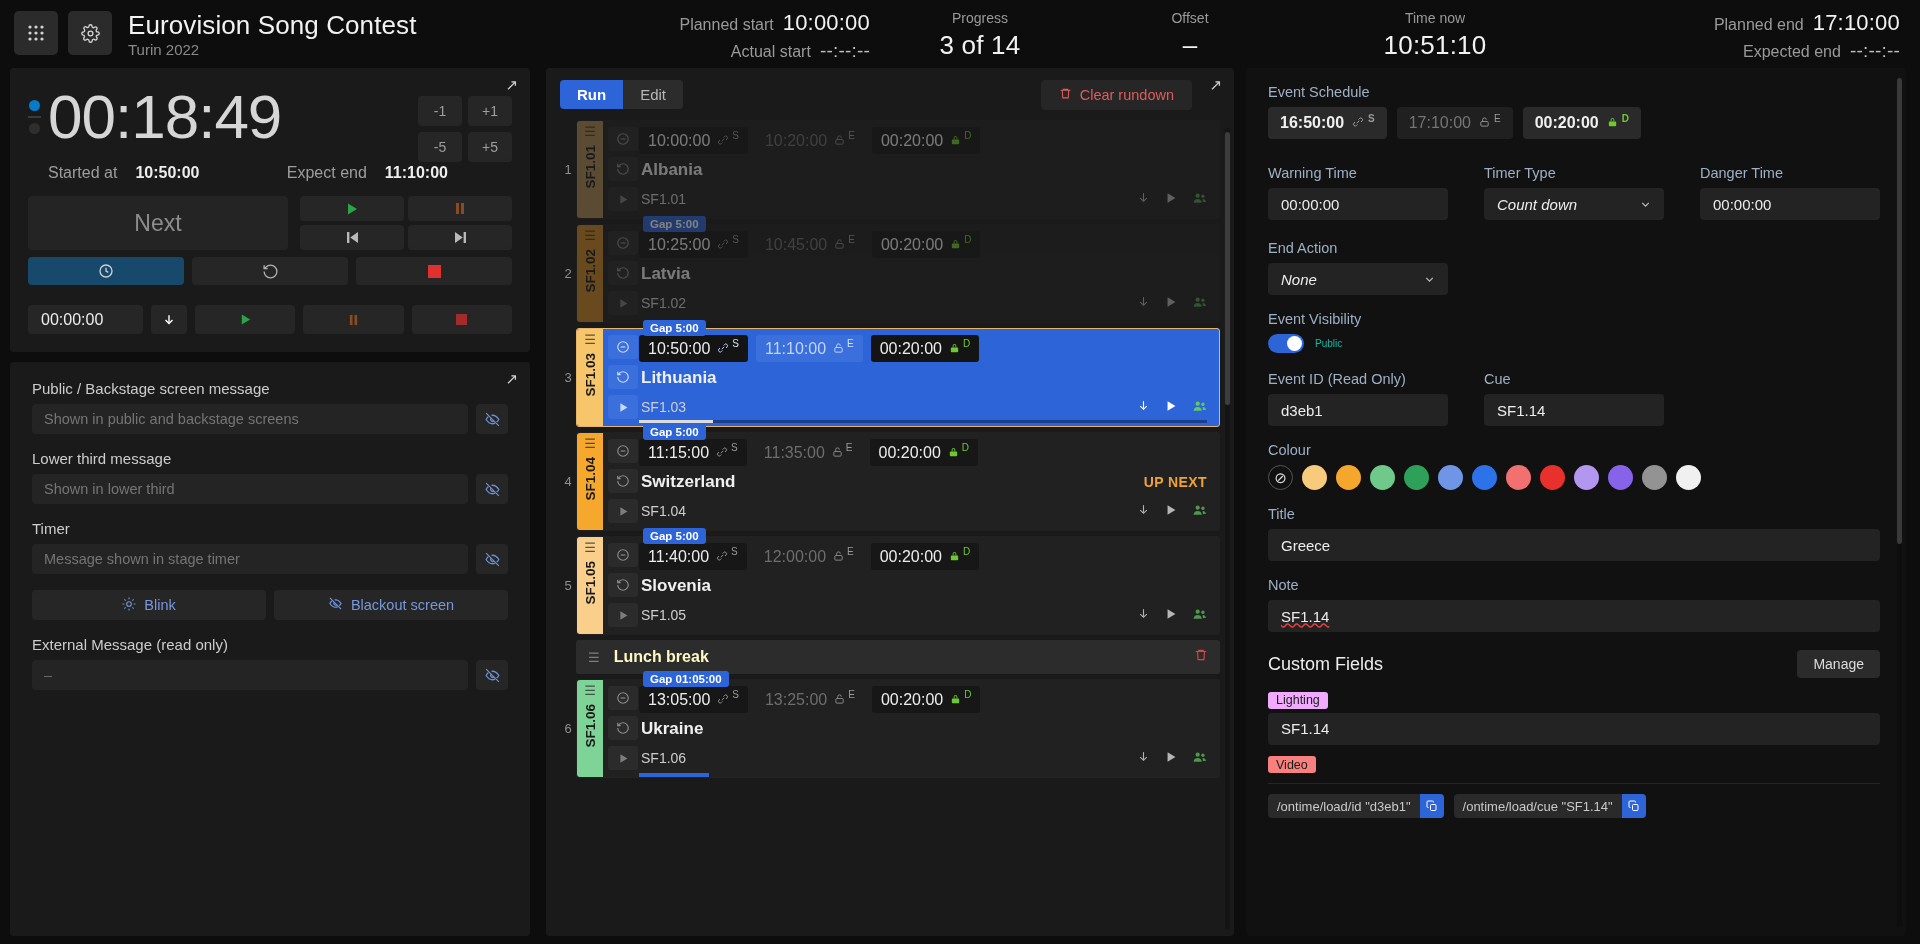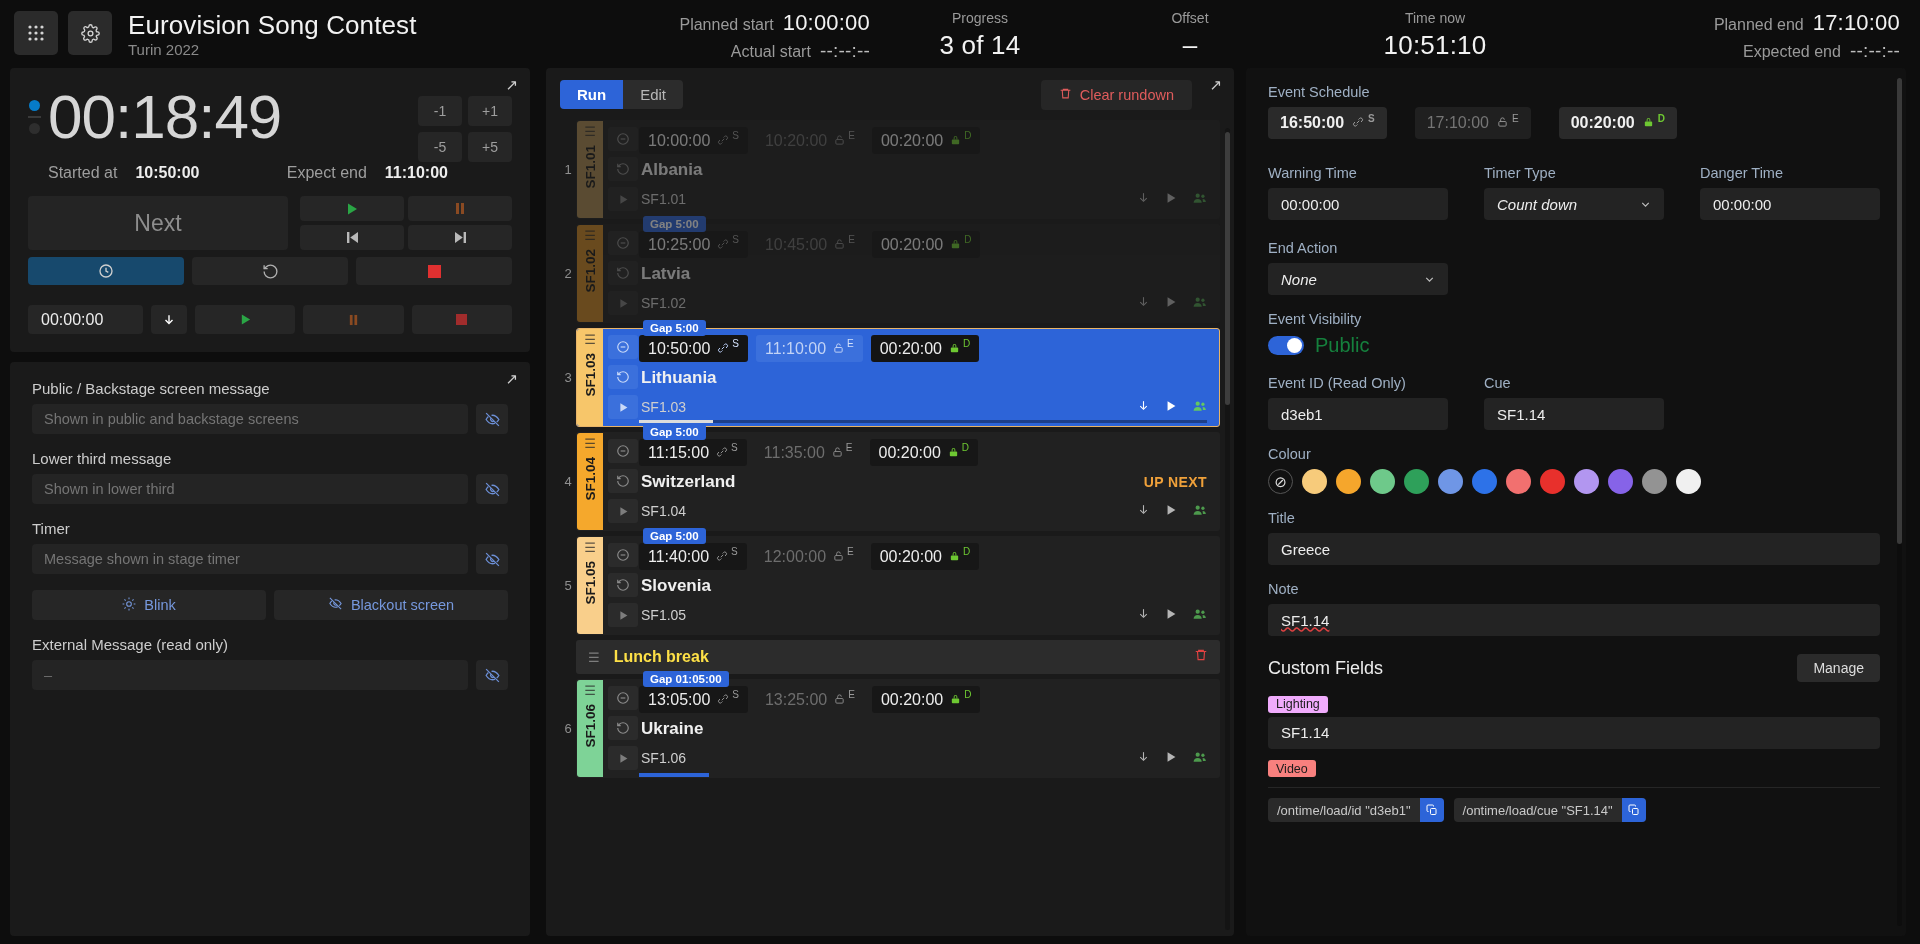--- a/index.html
+++ b/index.html
@@ -135,44 +135,44 @@
     position: absolute; top: -9px; left: 66px; background: #2d64d8; color: #fff; font-size: 11.5px;
     font-weight: bold; padding: 2px 7px; border-radius: 3px; z-index: 4;
   }
   .progress-line { position: absolute; left: 62px; right: 12px; bottom: 3px; height: 3px; background: #1d3f8a; }
   .progress-line i { display: block; height: 3px; width: 13%; background: #dcdcdc; }
   .block {
     background: #2c2c2c; border-radius: 3px; height: 34px; display: flex; align-items: center;
     padding: 0 12px; margin-bottom: 5px; margin-left: 16px; gap: 14px;
   }
   .block .grip2 { color: #7d7d7d; font-size: 13px; }
-  .block .btitle { font-size: 16px; font-weight: bold; color: #fde047; }
+  .block .btitle { font-size: 16px; font-weight: bold; color: #fef9c3; }
   .block .trash { margin-left: auto; color: #e04141; cursor: pointer; }
   .rd-scroll { position: absolute; right: 4px; top: 60px; bottom: 6px; width: 5px; background: #141414; border-radius: 3px;}
   .rd-scroll i { display: block; background: #3d3d3d; border-radius: 3px; width: 5px; height: 34%; margin-top: 4px;}
   .blue-under { position:absolute; left:62px; bottom:0; width:70px; height:4px; background:#2d64d8;}
 
   
   .editor { background: #111; border-radius: 4px; flex: 1; padding: 16px 26px 12px 22px; position: relative; overflow: hidden; }
   .ed-label { font-size: 14.5px; color: #9fb0c4; margin-bottom: 7px; }
-  .ed-sched { display: flex; gap: 28px; margin-bottom: 26px; }
+  .ed-sched { display: flex; gap: 10px; margin-bottom: 26px; }
   .ed-tcell { background: #2a2a2a; border-radius: 4px; height: 32px; display: flex; align-items: center; padding: 0 12px; gap: 8px; font-size: 16px; color: #f0f0f0; font-weight: bold;}
   .ed-tcell.muted { background: #202020; color: #757575; font-weight: normal;}
   .ed-grid { display: grid; grid-template-columns: 1fr 1fr 1fr; gap: 4px 36px; }
   .fld { margin-bottom: 16px; }
   .inp {
     width: 100%; height: 32px; background: #232323; border-radius: 4px; border: none; color: #ededed;
     font-size: 15px; padding: 0 13px; font-family: inherit; outline: none; display: flex; align-items: center;
   }
   .sel { position: relative; font-style: italic; }
   .sel .chev { position: absolute; right: 12px; top: 9px; color: #bdbdbd; pointer-events: none; }
   .toggle-row { display: flex; align-items: center; gap: 11px; margin-bottom: 18px; }
   .toggle { width: 36px; height: 19px; border-radius: 11px; background: #2d64d8; position: relative; cursor: pointer; }
   .toggle i { position: absolute; width: 15px; height: 15px; border-radius: 50%; background: #fff; top: 2px; right: 2px; }
-  .toggle-lbl { font-size: 20px; color: #15803d; }
+  .toggle-lbl { font-size: 10px; color: #14b8a6; }
   .colours { display: flex; gap: 9px; align-items: center; margin-bottom: 16px; }
   .sw { width: 25px; height: 25px; border-radius: 50%; cursor: pointer; }
   .sw.none { background: transparent; border: 1.5px solid #555; display: flex; align-items: center; justify-content: center; color: #ddd; font-size: 15px; }
   .cf-head { display: flex; align-items: center; margin-top: 18px; margin-bottom: 12px; }
   .cf-title { font-size: 18px; color: #ededed; }
   .manage { margin-left: auto; background: #2b2b2b; color: #ddd; border-radius: 4px; padding: 6px 16px; font-size: 14px; cursor: pointer; }
   .tag { display: inline-block; font-size: 12.5px; padding: 1.5px 8px; border-radius: 3px; color: #1b1b1b; margin-bottom: 4px; }
   .osc-row { display: flex; gap: 10px; margin-top: 10px; }
   .osc { display: flex; align-items: center; background: #2a2a2a; border-radius: 4px; overflow: hidden; }
   .osc span { font-size: 13px; color: #c9c9c9; padding: 0 9px; height: 24px; display: flex; align-items: center; }

